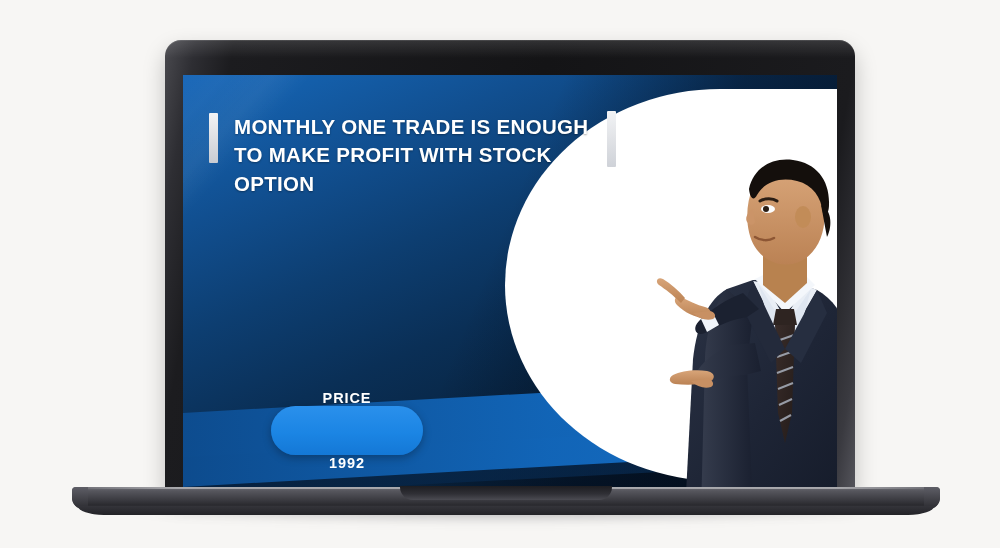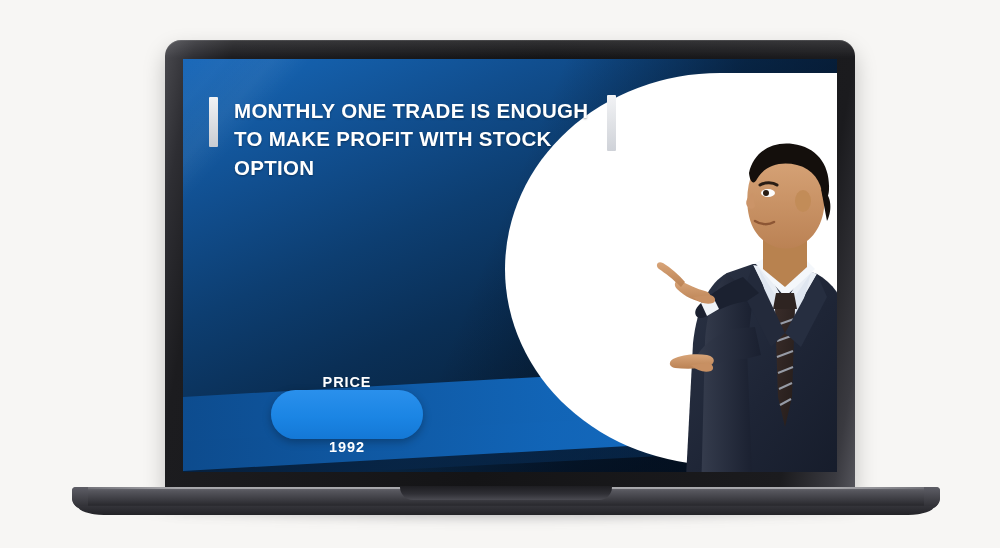--- a/index.html
+++ b/index.html
@@ -23,21 +23,21 @@
     border-radius:16px 16px 5px 5px;
     box-shadow:0 1px 0 rgba(255,255,255,.10) inset, 0 10px 22px rgba(0,0,0,.22);
   }
   .lid-gloss{
     position:absolute;left:0;top:0;right:0;height:18px;
     border-radius:16px 16px 0 0;
     background:linear-gradient(180deg,rgba(255,255,255,.13),rgba(255,255,255,0));
     pointer-events:none;
   }
   .screen{
-    position:absolute;left:183px;top:59px;width:654px;height:413px;
+    position:absolute;left:183px;top:75px;width:654px;height:413px;
     overflow:hidden;background:#0b1f3f;
   }
 
   
   .laptop-base{
     position:absolute;left:72px;top:487px;width:868px;height:22px;
     background:linear-gradient(180deg,#6e6e75 0%,#56565d 18%,#3d3d43 55%,#2a2a2f 82%,#3b3b41 100%);
     border-radius:4px 4px 11px 11px;
   }
   .laptop-base:after{

